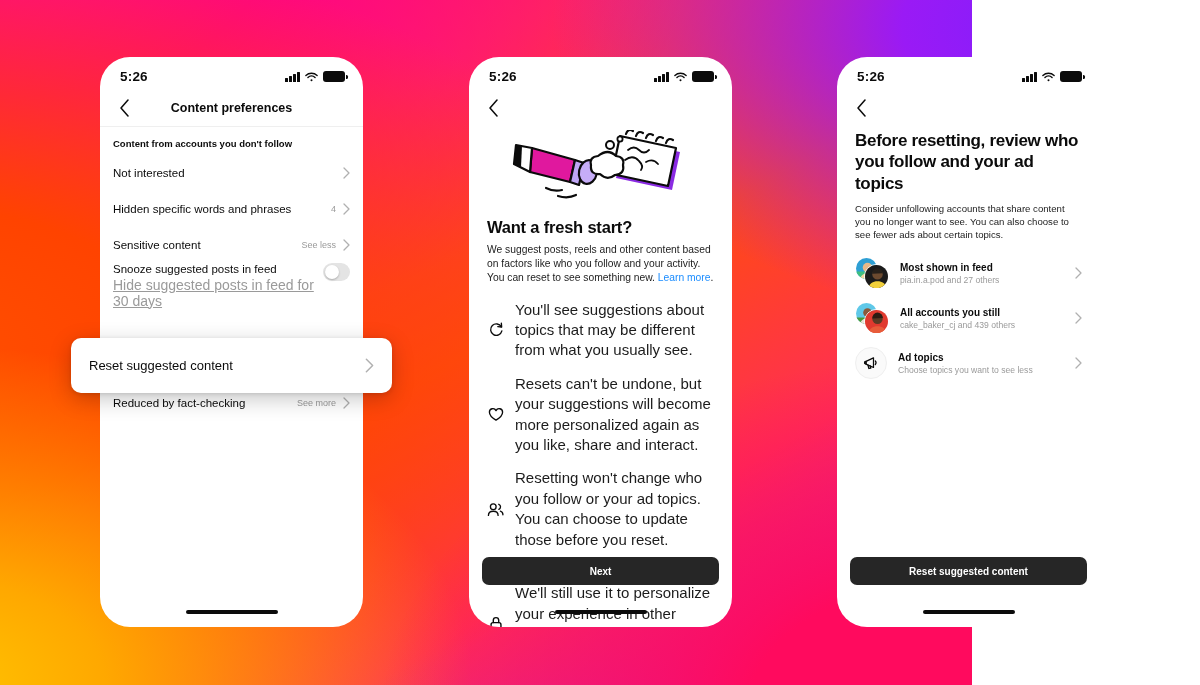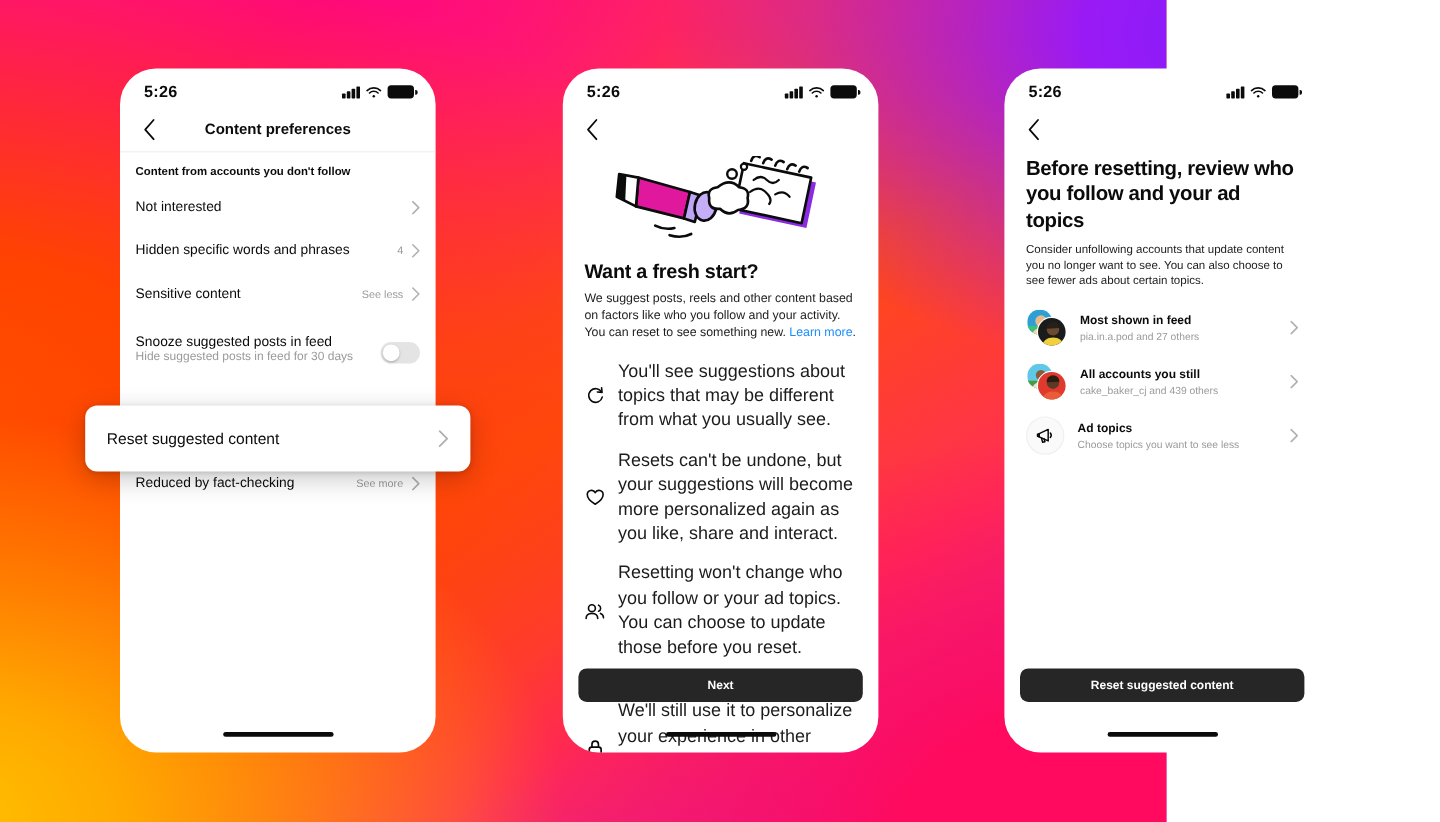--- a/index.html
+++ b/index.html
@@ -66,24 +66,24 @@
   
   .sep { height: 1px; background: #efefef; margin: 0; }
   .sec-head {
     font-size: 9.5px; font-weight: 700; color: #0b0b0b;
     padding: 11px 13px 6px 13px;
   }
   .row {
     display: flex; align-items: center; justify-content: space-between;
     padding: 0 13px; height: 36px; cursor: pointer;
   }
-  .row-tall { height: 40px; align-items: flex-end; }
+  .row-tall { height: 40px; align-items: flex-start; }
   .row-main { display: flex; flex-direction: column; justify-content: center; }
   .row-label { font-size: 11.5px; color: #0b0b0b; }
-  .row-sub { font-size: 10px; color: #9a9a9a; margin-top: 1.5px; }
+  .row-sub { font-size: 14px; color: #9a9a9a; margin-top: 1.5px; text-decoration: underline; }
   .row-right { display: flex; align-items: center; gap: 7px; }
   .row-meta { font-size: 9px; color: #9a9a9a; }
   .chev { color: #b0b0b0; display: flex; align-items: center; }
 
   .toggle {
     width: 33px; height: 18px; border-radius: 10px;
     background: #e4e4e4; position: relative; cursor: pointer;
   }
   .toggle .knob {
     position: absolute; left: 2px; top: 2px;
@@ -395,21 +395,21 @@
     <div class="navbar">
       <span class="back">
         <svg width="11" height="18" viewBox="0 0 11 18">
             <path d="M9 1L2 9l7 8" stroke="#0b0b0b" stroke-width="1.5" fill="none" stroke-linecap="round" stroke-linejoin="round"></path>
           </svg>
       </span>
     </div>
 
     <div class="p3body">
       <div class="h1big">Before resetting, review who you follow and your ad topics</div>
-      <div class="p3sub">Consider unfollowing accounts that update content you no longer want to see. You can also choose to see fewer ads about certain topics.</div>
+      <div class="p3sub">Consider unfollowing accounts that share content you no longer want to see. You can also choose to see fewer ads about certain topics.</div>
 
       <div class="acc-list">
         <div class="acc-row">
           <span class="avatars">
             <span class="av av1">
               <svg width="23" height="23" viewBox="0 0 24 24">
                   <rect width="24" height="24" fill="#2E9FD4"></rect>
                   <path d="M0 14h24v10H0z" fill="#3FBF7F"></path>
                   <circle cx="12" cy="10" r="5" fill="#E8B98A"></circle>
                   <path d="M4 24c0-5 3.5-8 8-8s8 3 8 8z" fill="#F2D7A0"></path>

